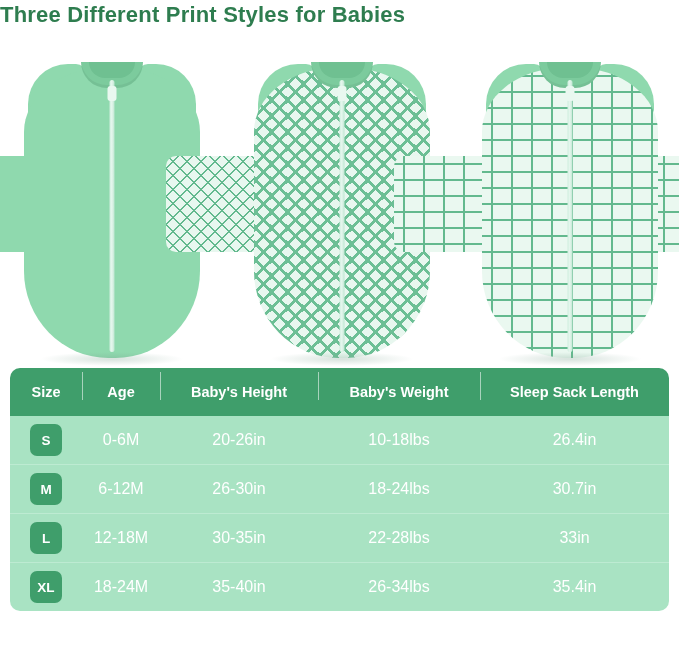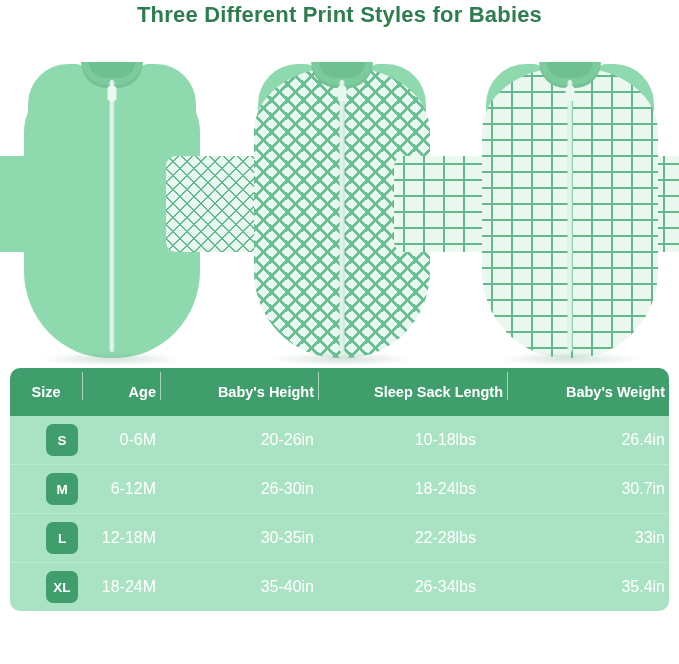--- a/index.html
+++ b/index.html
@@ -20,21 +20,20 @@
     height: 664px;
     background: #ffffff;
   }
 
   
   .title {
     position: absolute;
     top: 2px;
     left: 0;
     width: 679px;
-    text-align: center;
     font-size: 22px;
     font-weight: bold;
     color: #2e7d4f;
     letter-spacing: 0.2px;
   }
 
   
   .products {
     position: absolute;
     top: 40px;
@@ -196,21 +195,21 @@
     overflow: hidden;
   }
   .trow {
     display: flex;
     align-items: center;
     height: 48px;
     color: #ffffff;
   }
   .trow + .trow { border-top: 1px solid #bdebd2; }
   .cell {
-    text-align: right;
+    text-align: center;
     padding: 0 4px;
     box-sizing: border-box;
   }
   .c-size   { width: 72px; }
   .c-age    { width: 78px; }
   .c-height { width: 158px; }
   .c-weight { width: 162px; }
   .c-length { width: 189px; }
   .thead .c-size   { text-align: center; }
   .badge {
@@ -275,22 +274,22 @@
       <div class="shadow"></div>
     </div>
 
   </div>
 
   <div class="table">
     <div class="thead">
       <div class="cell c-size">Size</div>
       <div class="cell c-age">Age</div>
       <div class="cell c-height">Baby's Height</div>
+      <div class="cell c-weight">Baby's Weight</div>
       <div class="cell c-length">Sleep Sack Length</div>
-      <div class="cell c-weight">Baby's Weight</div>
     </div>
     <div class="tbody">
 
       <div class="trow">
         <div class="cell c-size">
           <span class="badge">S</span>
         </div>
         <div class="cell c-age cell-val">0-6M</div>
         <div class="cell c-height cell-val">20-26in</div>
         <div class="cell c-weight cell-val">10-18lbs</div>

